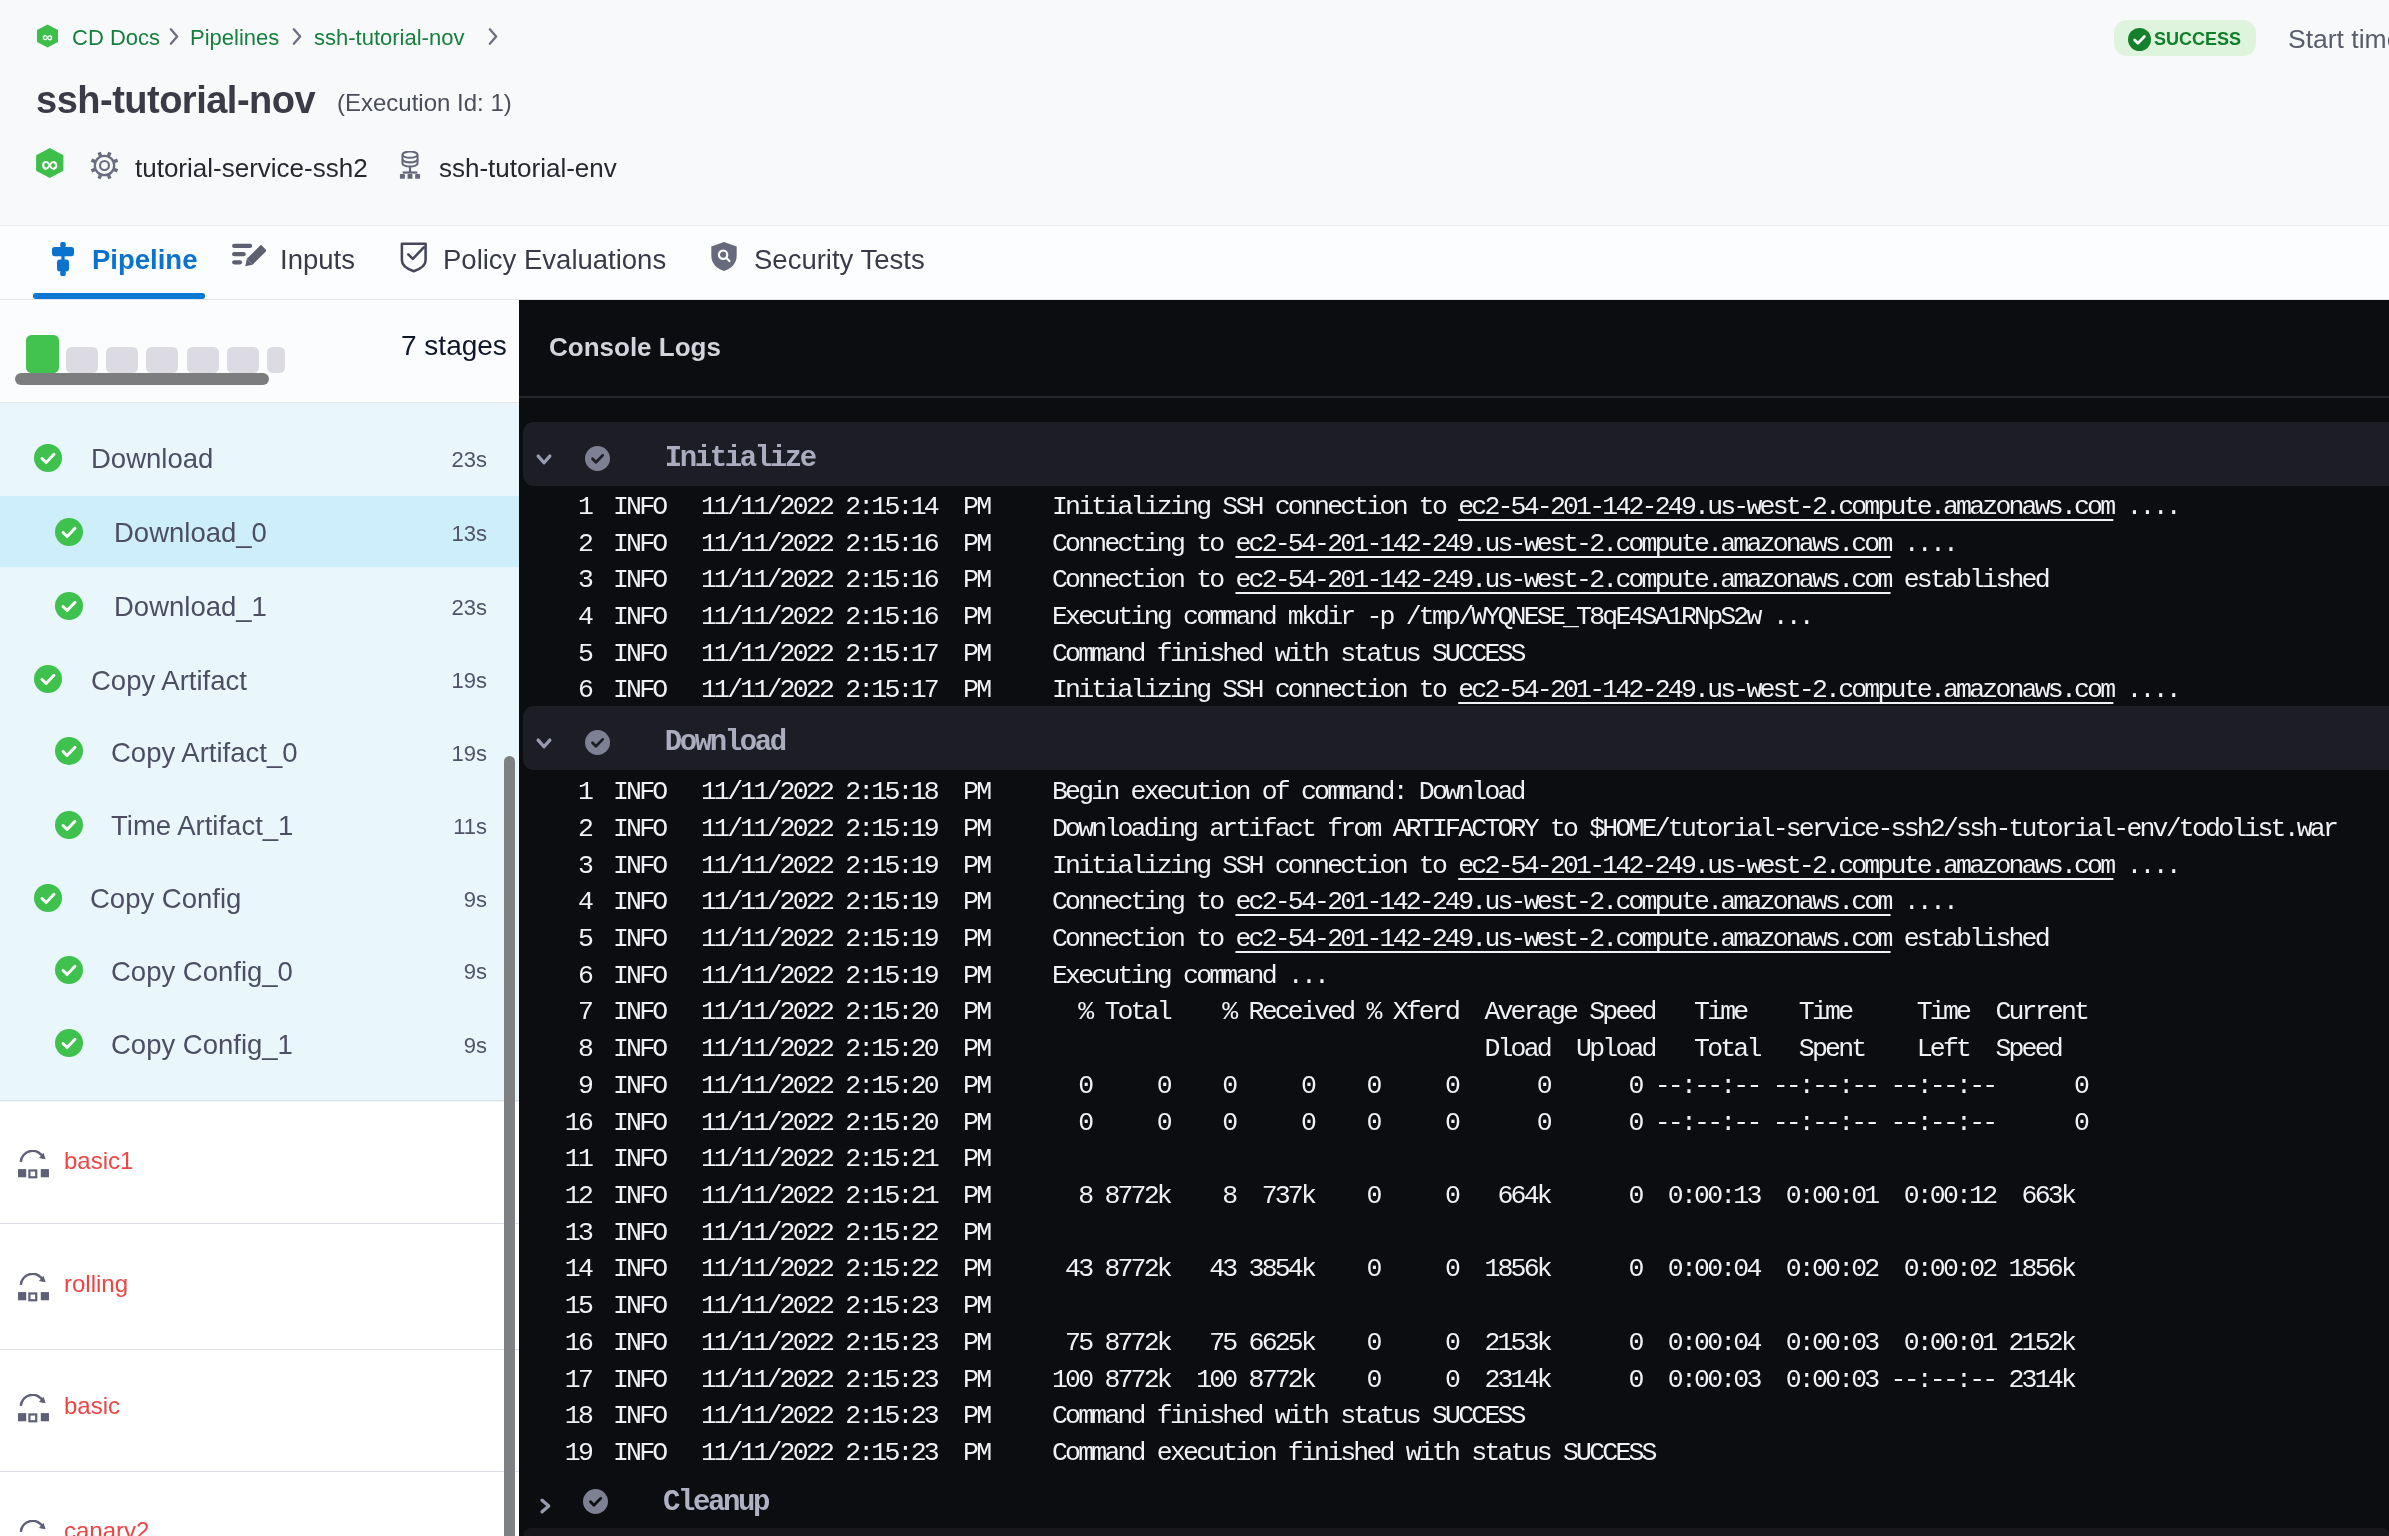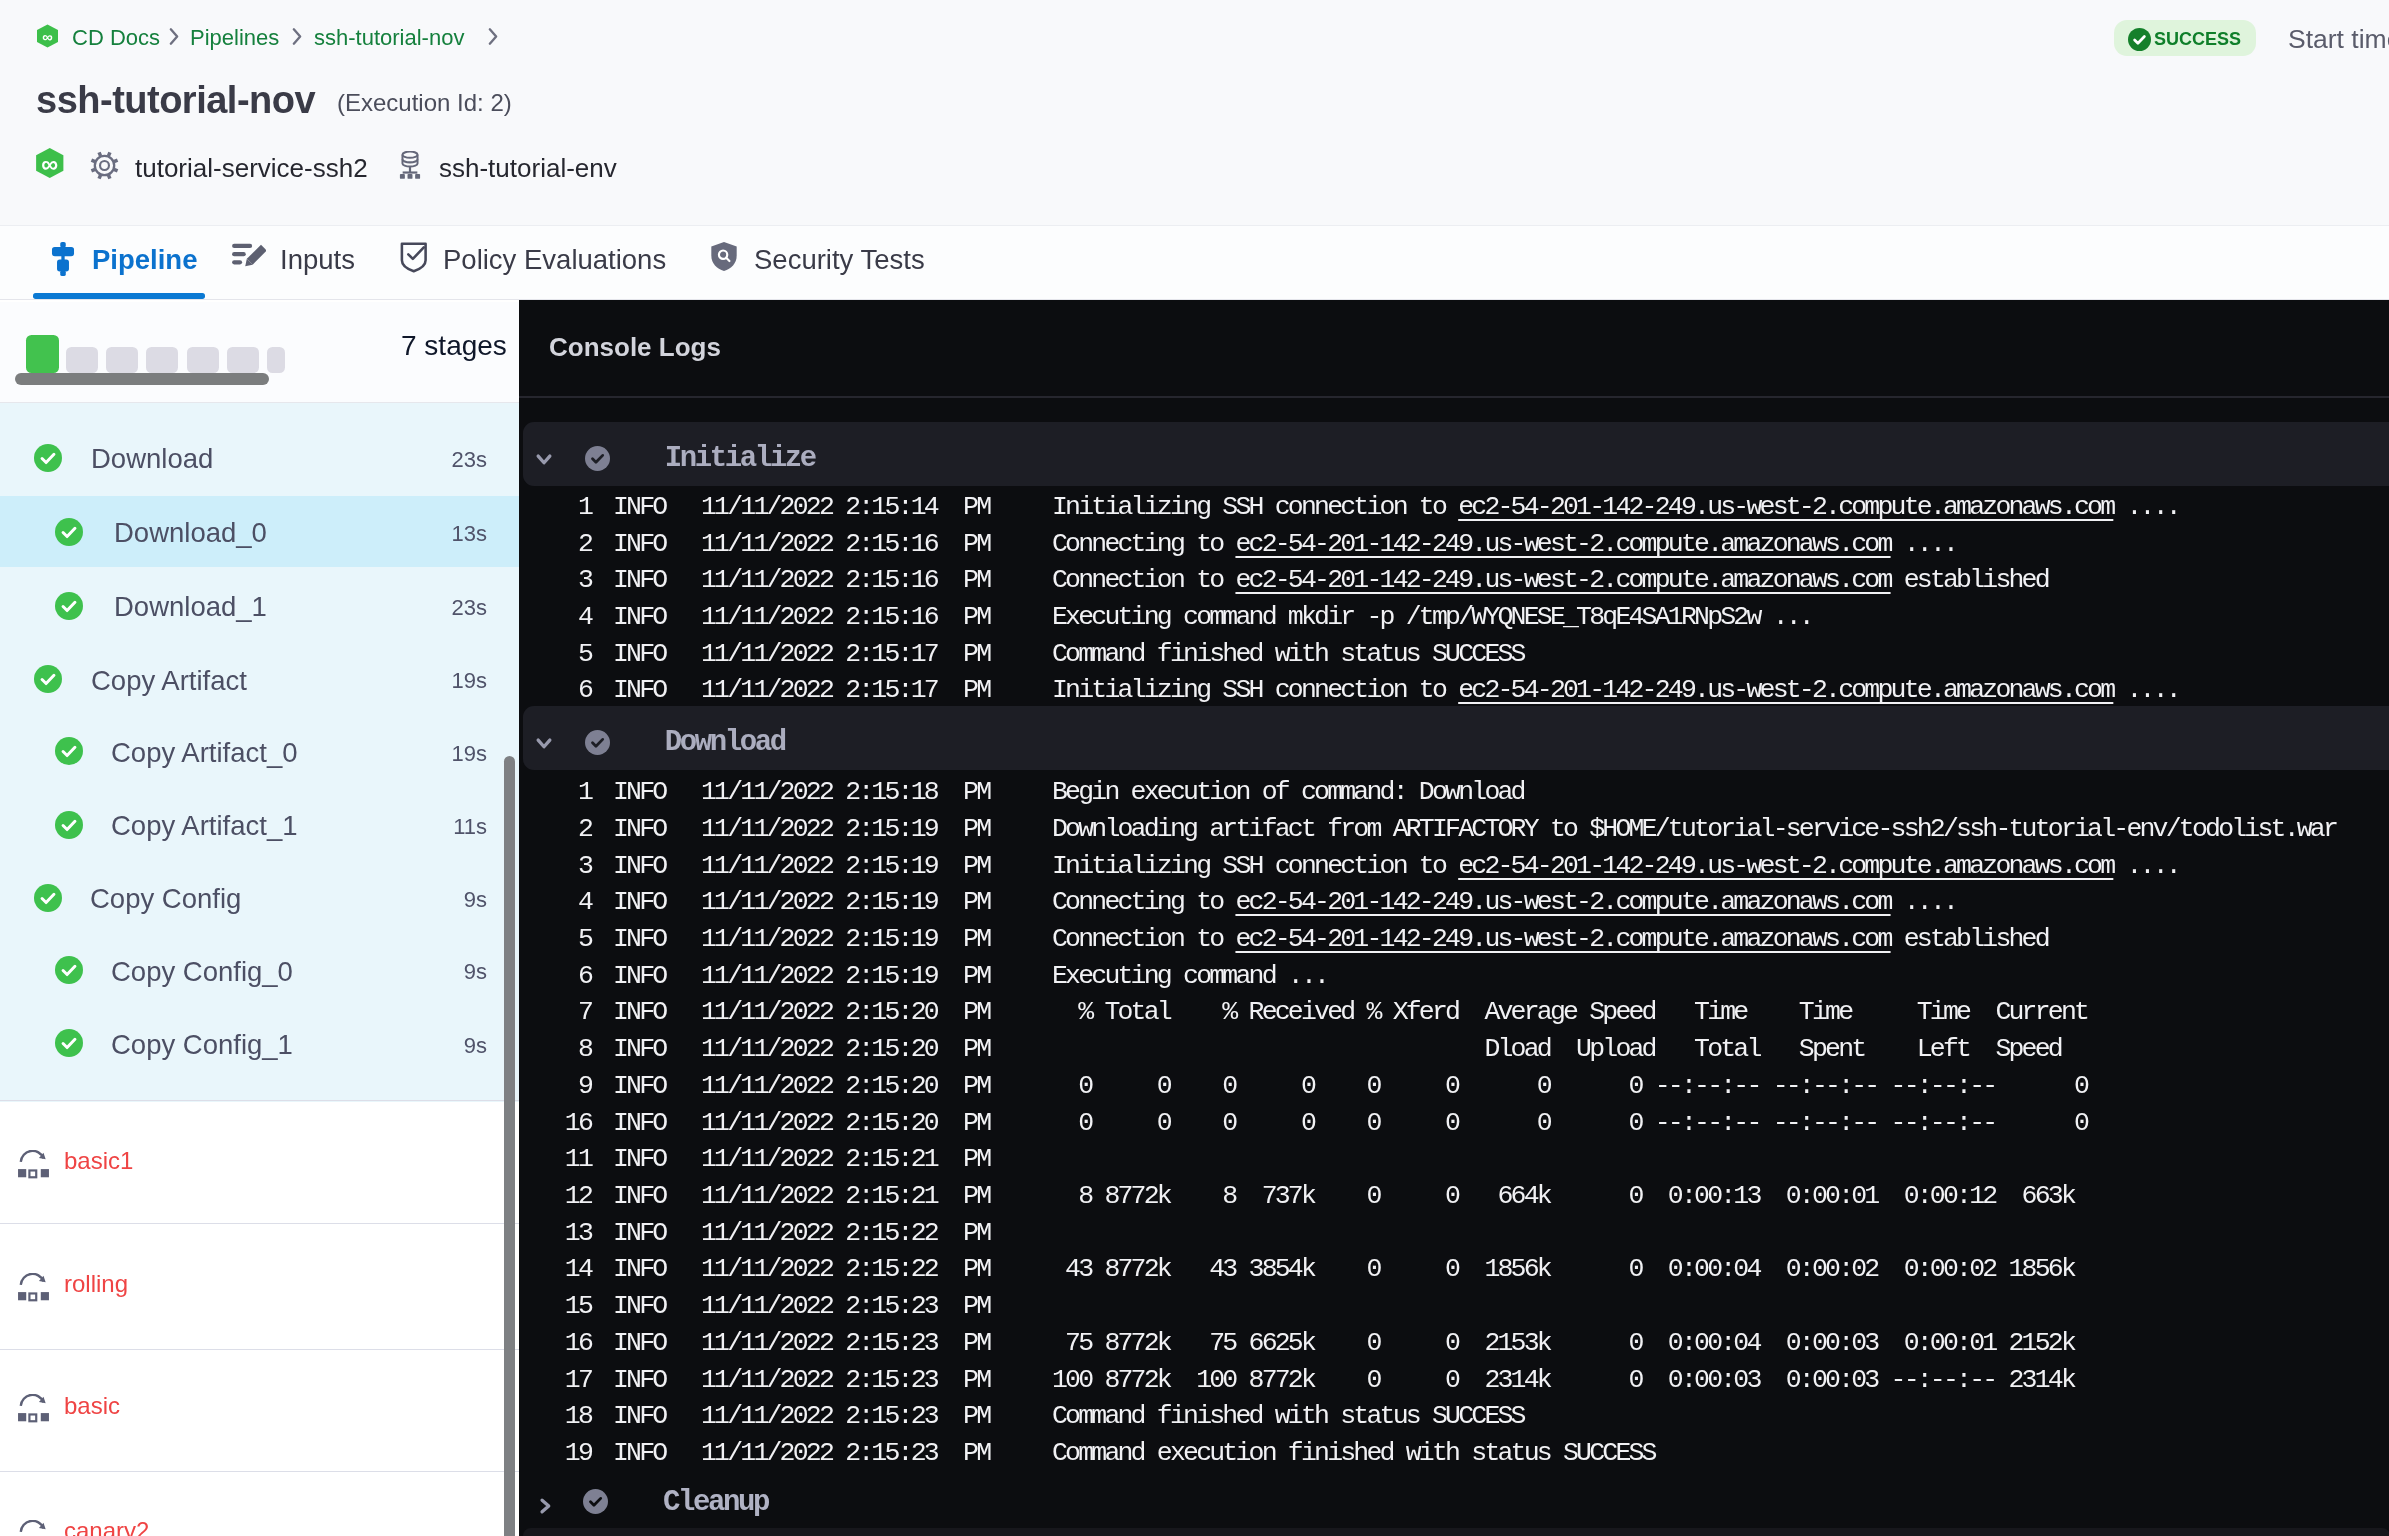--- a/index.html
+++ b/index.html
@@ -40,21 +40,21 @@
   </svg>
 <div class="abs crumb" style="left:190px; top:25px;">Pipelines</div>
 <svg class="abs" style="left:292px; top:26.5px;" width="10" height="19" viewBox="0 0 11 21">
     <path d="M2 2.5 L9 10.5 L2 18.5" fill="none" stroke="#6e7080" stroke-width="2.6" stroke-linecap="round" stroke-linejoin="round"></path>
   </svg>
 <div class="abs crumb" style="left:314px; top:25px;">ssh-tutorial-nov</div>
 <svg class="abs" style="left:488px; top:26.5px;" width="10" height="19" viewBox="0 0 11 21">
     <path d="M2 2.5 L9 10.5 L2 18.5" fill="none" stroke="#6e7080" stroke-width="2.6" stroke-linecap="round" stroke-linejoin="round"></path>
   </svg>
 <div class="abs" id="title" style="left:36px; top:79px;">ssh-tutorial-nov</div>
-<div class="abs" style="left:337px; top:89px; font-size:24px; color:#4b4d5b;">(Execution Id: 2)</div>
+<div class="abs" style="left:337px; top:89px; font-size:24px; color:#4b4d5b;">(Execution Id: 1)</div>
 <svg style="position:absolute;left:36px;top:148px" width="27.5" height="30" viewBox="0 0 30 33">
     <path d="M15 0 L30 8 L30 25 L15 33 L0 25 L0 8 Z" fill="#3dbf4a"></path>
     <text x="15" y="17.3" text-anchor="middle" dominant-baseline="central" font-family="Liberation Sans" font-weight="bold" font-size="26" fill="#ffffff">∞</text>
   </svg>
 <svg style="position:absolute;left:89px;top:150px" width="31" height="31" viewBox="0 0 32 32">
     <circle cx="16" cy="16" r="10" fill="none" stroke="#6a6d80" stroke-width="2.4"></circle>
     <circle cx="16" cy="16" r="4.6" fill="none" stroke="#6a6d80" stroke-width="2.2"></circle>
     <line x1="25.7" y1="20.0" x2="29.5" y2="21.6" stroke="#6a6d80" stroke-width="3.6"></line>
     <line x1="20.0" y1="25.7" x2="21.6" y2="29.5" stroke="#6a6d80" stroke-width="3.6"></line>
     <line x1="12.0" y1="25.7" x2="10.4" y2="29.5" stroke="#6a6d80" stroke-width="3.6"></line>
@@ -153,21 +153,21 @@
 <svg style="position:absolute;left:55px;top:737px" width="28" height="28" viewBox="0 0 32 32">
     <circle cx="16" cy="16" r="16" fill="#3ec14d"></circle>
     <path d="M9.2 16.6l4.6 4.6 9-9.4" fill="none" stroke="#fff" stroke-width="3.4" stroke-linecap="round" stroke-linejoin="round"></path>
   </svg>
 <div class="srow" style="left:111px; top:737px;">Copy Artifact_0</div>
 <div class="sdur" style="left:432px; top:741px; width:55px; text-align:right;">19s</div>
 <svg style="position:absolute;left:55px;top:811px" width="28" height="28" viewBox="0 0 32 32">
     <circle cx="16" cy="16" r="16" fill="#3ec14d"></circle>
     <path d="M9.2 16.6l4.6 4.6 9-9.4" fill="none" stroke="#fff" stroke-width="3.4" stroke-linecap="round" stroke-linejoin="round"></path>
   </svg>
-<div class="srow" style="left:111px; top:810px;">Copy Artifact_1</div>
+<div class="srow" style="left:111px; top:810px;">Time Artifact_1</div>
 <div class="sdur" style="left:432px; top:814px; width:55px; text-align:right;">11s</div>
 <svg style="position:absolute;left:34px;top:884px" width="28" height="28" viewBox="0 0 32 32">
     <circle cx="16" cy="16" r="16" fill="#3ec14d"></circle>
     <path d="M9.2 16.6l4.6 4.6 9-9.4" fill="none" stroke="#fff" stroke-width="3.4" stroke-linecap="round" stroke-linejoin="round"></path>
   </svg>
 <div class="srow" style="left:90px; top:883px;">Copy Config</div>
 <div class="sdur" style="left:432px; top:887px; width:55px; text-align:right;">9s</div>
 <svg style="position:absolute;left:55px;top:956px" width="28" height="28" viewBox="0 0 32 32">
     <circle cx="16" cy="16" r="16" fill="#3ec14d"></circle>
     <path d="M9.2 16.6l4.6 4.6 9-9.4" fill="none" stroke="#fff" stroke-width="3.4" stroke-linecap="round" stroke-linejoin="round"></path>

